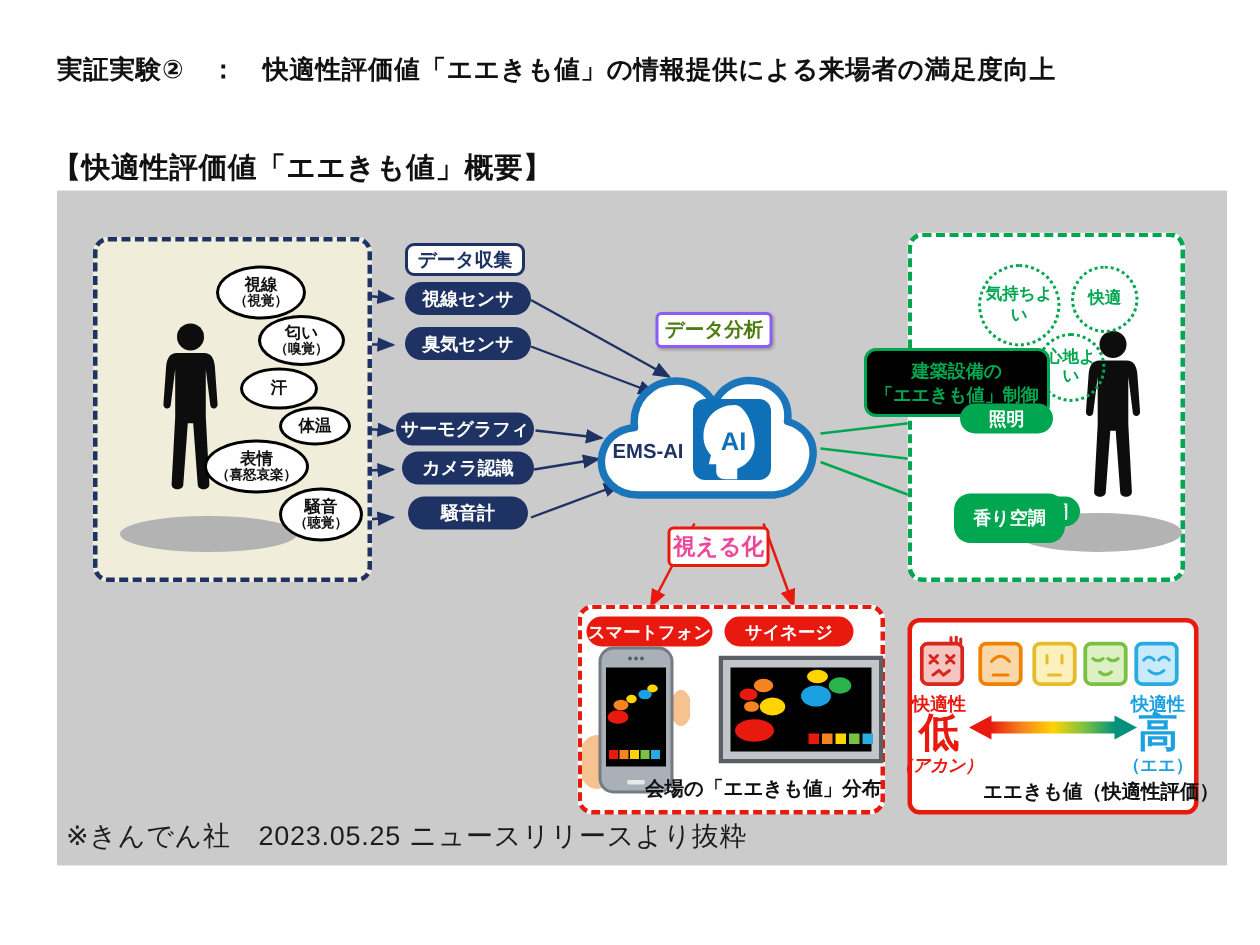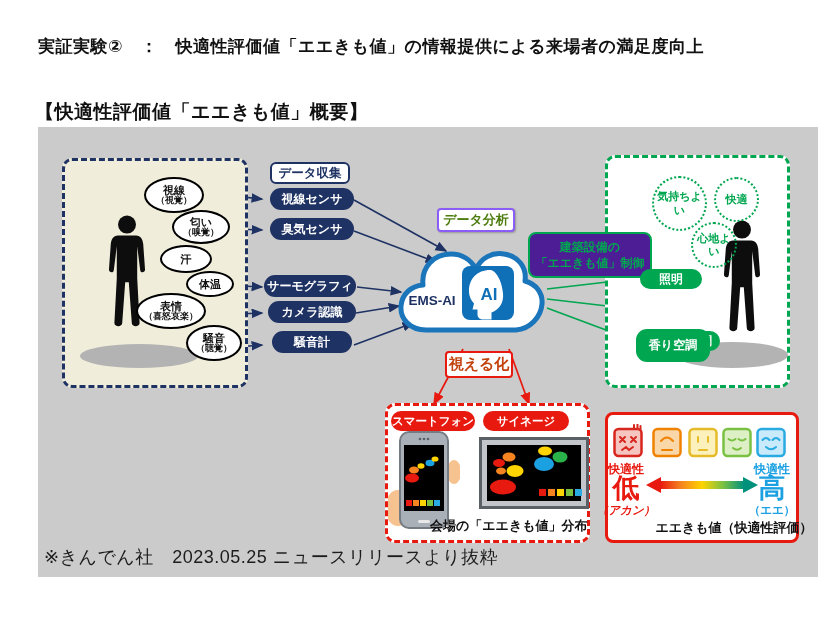--- a/index.html
+++ b/index.html
@@ -23,23 +23,23 @@
   .bubble{background:#fff;border:2px solid #000000;border-radius:50%;
           font-weight:bold;line-height:1.1;color:#111;}
   .bubble .lb{font-size:11px;}
   .bubble .sb{font-size:9px;}
 
   .pill-navy{background:#1e3263;color:#fff;border-radius:12px;font-size:12px;font-weight:bold;}
   .hdr-navy{background:#fff;border:2px solid #1e3263;border-radius:6px;color:#1e3263;
             font-size:12.5px;font-weight:bold;}
   .hdr-blue{background:#fff;border:2px solid #8b5cf6;border-radius:4px;color:#4d7c0f;
             font-size:13px;font-weight:bold;box-shadow:1px 1px 2px rgba(0,0,0,.25);}
-  .hdr-green{background:#4c1d95;border:2.5px solid #00a650;border-radius:8px;color:#00a650;
-             font-size:12px;font-weight:bold;line-height:1.35;}
-  .hdr-red{background:#fff;border:2.5px solid #e8190f;border-radius:4px;color:#c2410c;
+  .hdr-green{background:#000000;border:2.5px solid #00a650;border-radius:8px;color:#00a650;
+             font-size:12px;font-weight:bold;line-height:1.35;margin-left:48px;}
+  .hdr-red{background:#fff;border:2.5px solid #e8190f;border-radius:4px;color:#ec4899;
            font-size:15px;font-weight:bold;}
   .pill-green{background:#00a650;color:#fff;border-radius:11px;font-size:12px;font-weight:bold;}
   .pill-red{background:#e8190f;color:#fff;border-radius:11px;font-size:11.5px;font-weight:bold;}
   .feel{border:2px dotted #00a650;border-radius:50%;color:#00a650;
         font-size:11px;font-weight:bold;line-height:1.2;margin-left:24px;}
   .shadow{background:#b3b3b3;border-radius:50%;}
   .cap{font-size:13px;font-weight:bold;color:#111;white-space:nowrap;}
   .red-t{color:#e8190f;} .blue-t{color:#1ba0e2;}
 </style>
 </head>

